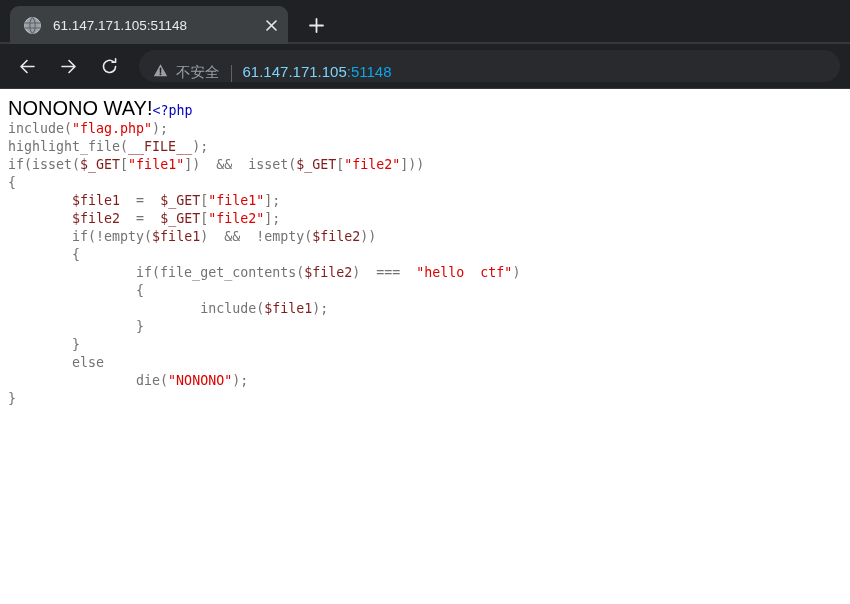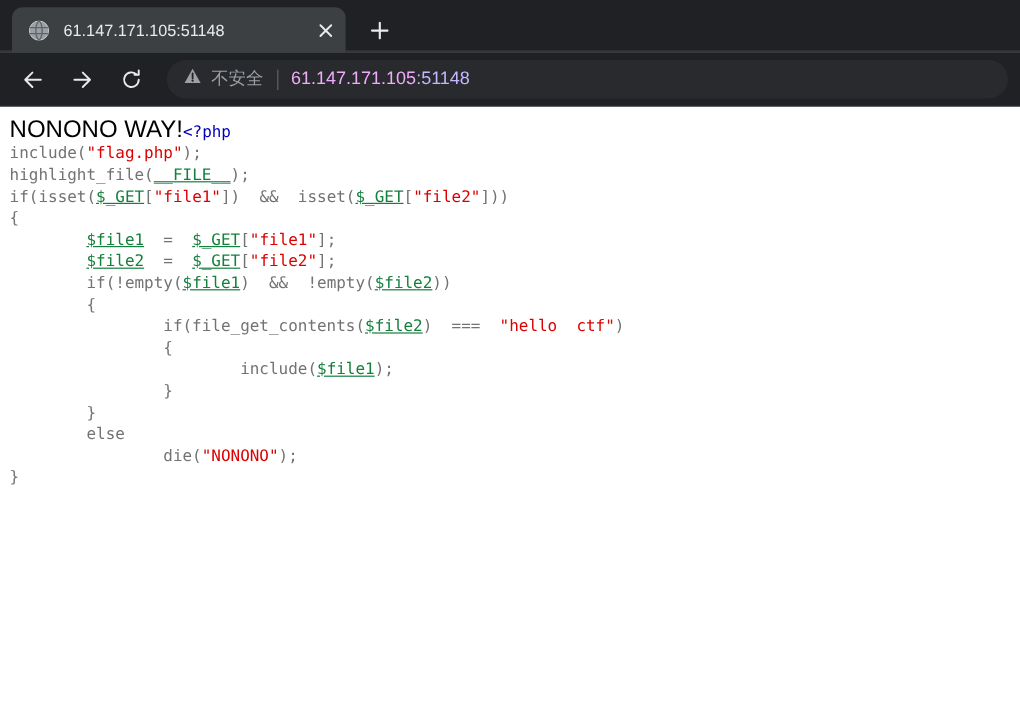--- a/index.html
+++ b/index.html
@@ -124,21 +124,21 @@
   }
   .navbtn svg { display: block; }
 
   .omnibox {
     flex: 1;
     height: 32px;
     margin-left: 6px;
     background: #292a2d;
     border-radius: 16px;
     display: flex;
-    align-items: center;
+    align-items: flex-end;
     padding: 0 14px;
     box-sizing: border-box;
     cursor: text;
     overflow: hidden;
   }
 
   .warn-icon {
     flex: none;
     margin-right: 8px;
     display: block;
@@ -161,22 +161,22 @@
     flex: none;
   }
 
   .url {
     font-size: 15px;
     line-height: 20px;
     white-space: nowrap;
     overflow: hidden;
     font-family: "Liberation Sans", sans-serif;
   }
-  .url-host { color: #f0abfc; }
-  .url-port { color: #c4b5fd; }
+  .url-host { color: #7dd3fc; }
+  .url-port { color: #0ea5e9; }
 
   
   .viewport {
     flex: 1;
     background: #ffffff;
     overflow: hidden;
     position: relative;
   }
 
   .page {
@@ -201,21 +201,21 @@
   .code-wrap {
     margin-top: 1px;
     font-family: "DejaVu Sans Mono", "Liberation Mono", monospace;
     font-size: 13.3px;
     line-height: 18px;
     white-space: pre;
   }
 
   .tok-tag  { color: #0000BB; margin-top: 48px; }
   .tok-kw   { color: #737373; }
-  .tok-var  { color: #15803d; text-decoration: underline; }
+  .tok-var  { color: #7f1d1d; }
   .tok-str  { color: #DD0000; }
 </style>
 </head>
 <body>
 
 <div class="browser">
 
   <div class="tabstrip">
 
     <div class="tab">

